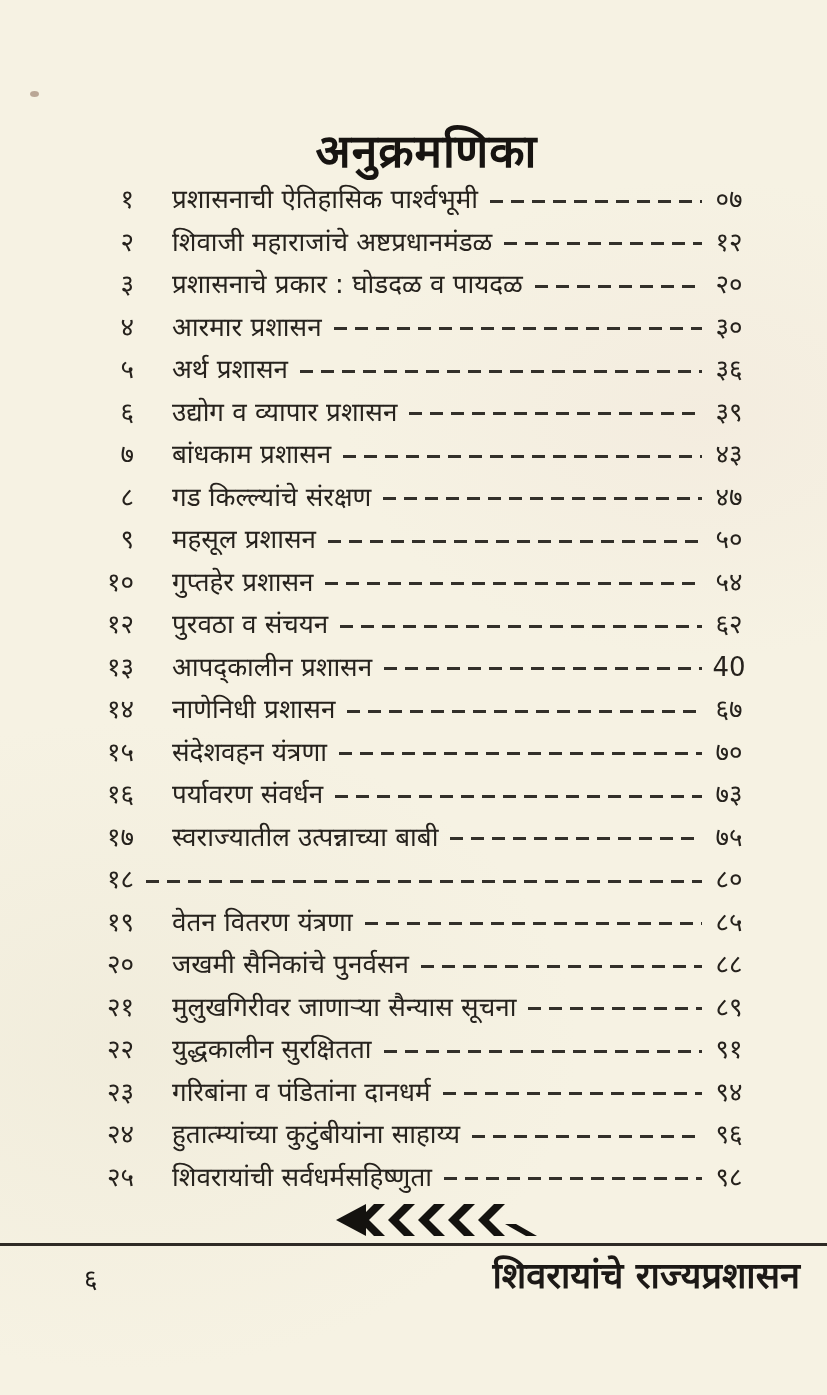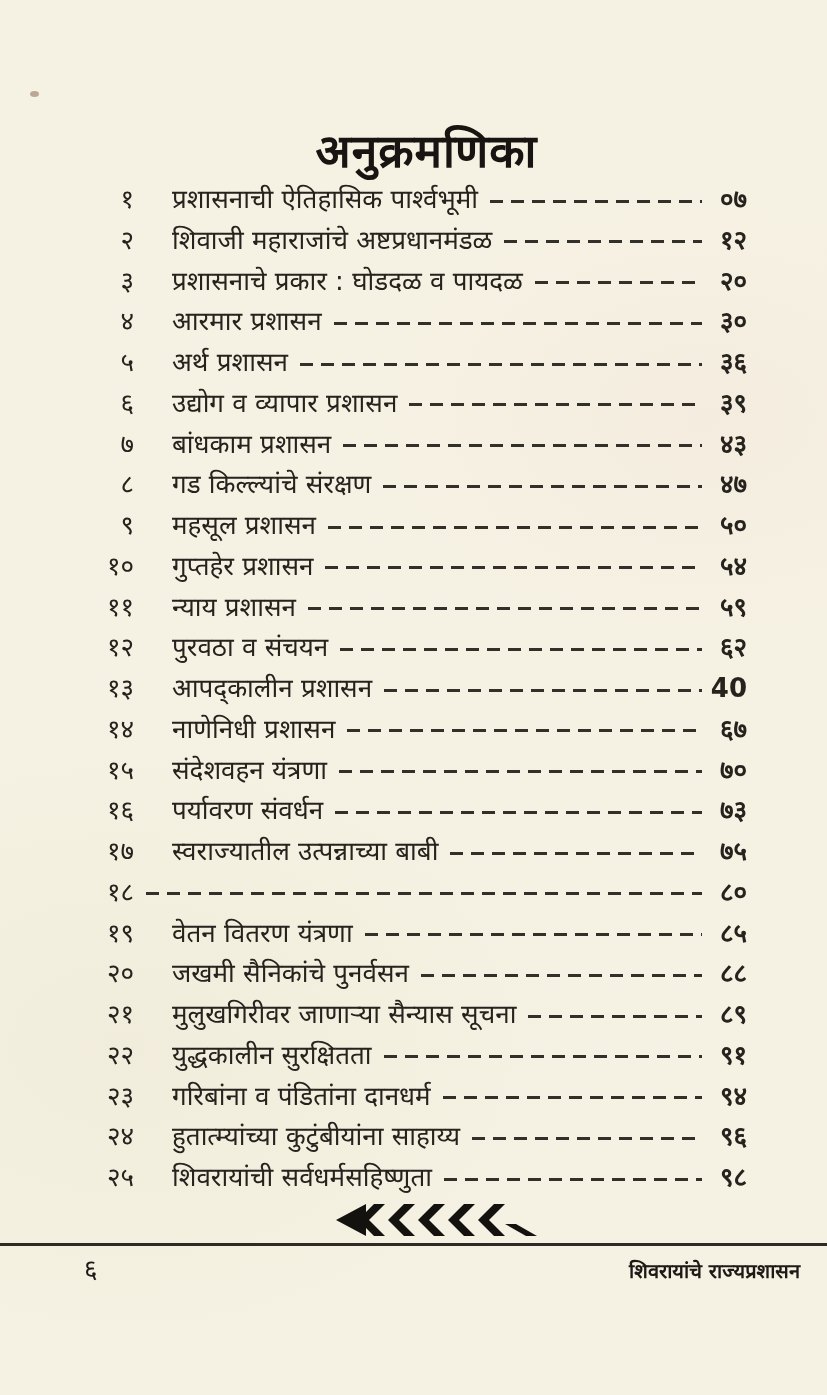--- a/index.html
+++ b/index.html
@@ -48,37 +48,37 @@
     padding-right: 0;
   }
   .ttl { margin-left: 38px; }
   .leader {
     flex: 1 1 auto;
     height: 3px; margin: 4px 9px 0 12px;
     background: repeating-linear-gradient(to right,
       #33302a 0px, #33302a 13px, transparent 13px, transparent 21px);
   }
   .pg {
-    flex: 0 0 auto; min-width: 36px; text-align: right; font-weight: bold;
+    flex: 0 0 auto; min-width: 36px; text-align: center;
   }
   .chevrons {
     position: absolute; top: 1201px; left: 50%;
     transform: translateX(calc(-50% + 27px));
   }
   .rule {
     position: absolute; left: 0; right: 0; top: 1243px;
     height: 3px; background: #2e2a25;
   }
   .footer {
     position: absolute; left: 84px; right: 27px; top: 1250px;
     display: flex; justify-content: space-between; align-items: baseline;
     color: #1c1916;
   }
   .folio { font-size: 26px; }
-  .book-title { font-size: 20px; font-weight: 700; }
+  .book-title { font-size: 36px; font-weight: 700; }
 </style>
 </head>
 <body>
 
 <div class="page">
 
   <div class="speck"></div>
 
   <h1 class="title">अनुक्रमणिका</h1>
 
@@ -135,26 +135,20 @@
         <span class="num">९</span>
         <span class="ttl">महसूल प्रशासन</span>
         <span class="leader"></span>
         <span class="pg">५०</span>
       </div>
       <div class="row">
         <span class="num">१०</span>
         <span class="ttl">गुप्तहेर प्रशासन</span>
         <span class="leader"></span>
         <span class="pg">५४</span>
-      </div>
-      <div class="row">
-        <span class="num">११</span>
-        <span class="ttl">न्याय प्रशासन</span>
-        <span class="leader"></span>
-        <span class="pg">५९</span>
       </div>
       <div class="row">
         <span class="num">१२</span>
         <span class="ttl">पुरवठा व संचयन</span>
         <span class="leader"></span>
         <span class="pg">६२</span>
       </div>
       <div class="row">
         <span class="num">१३</span>
         <span class="ttl">आपद्कालीन प्रशासन</span>

